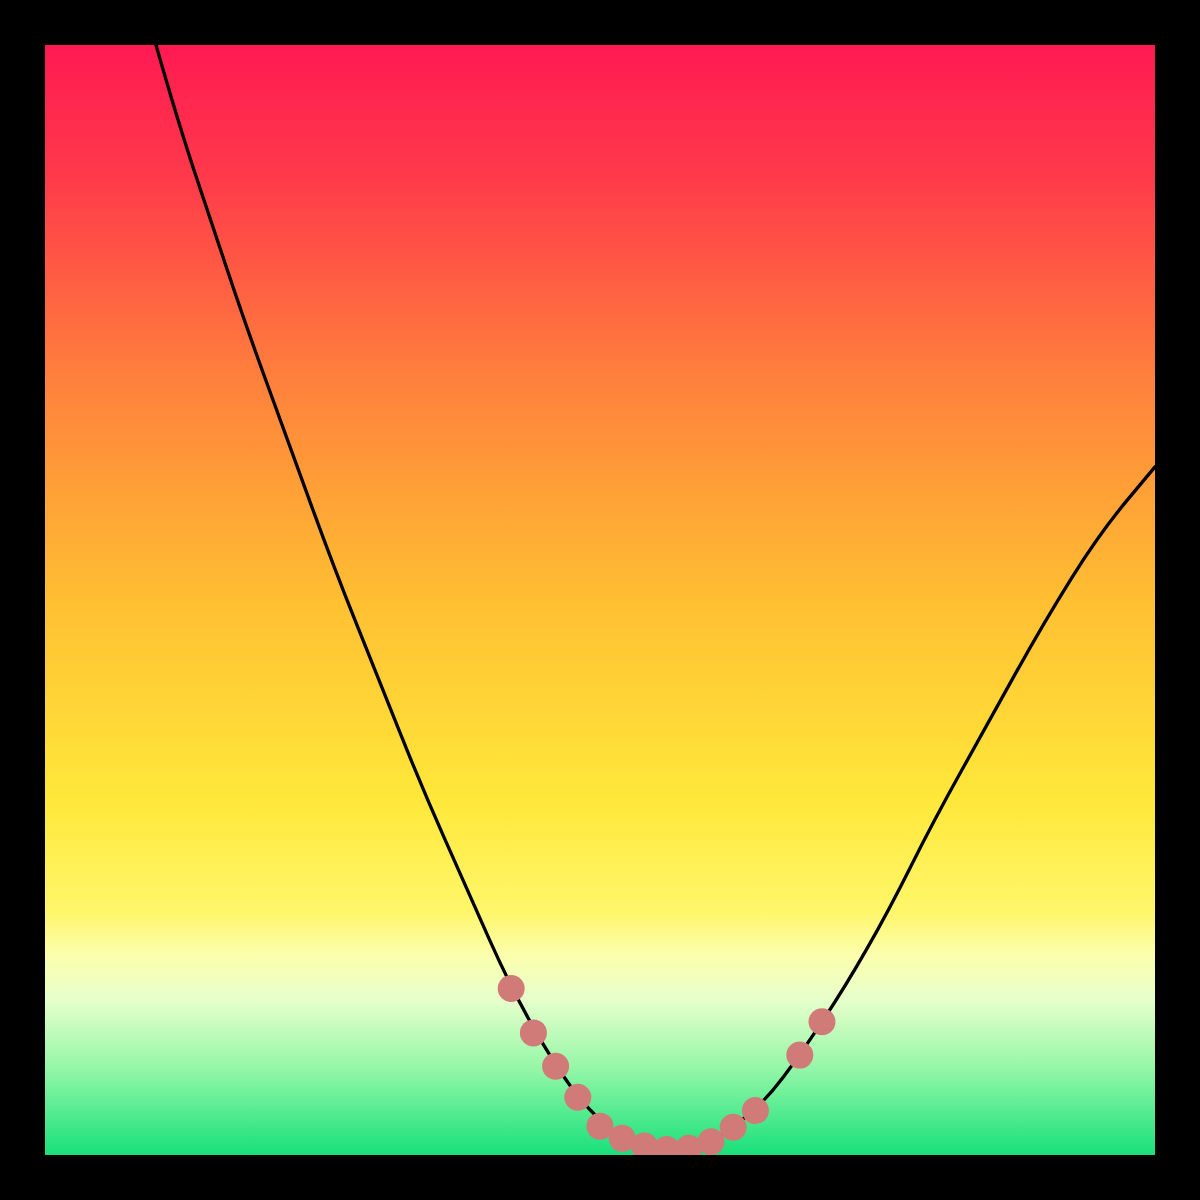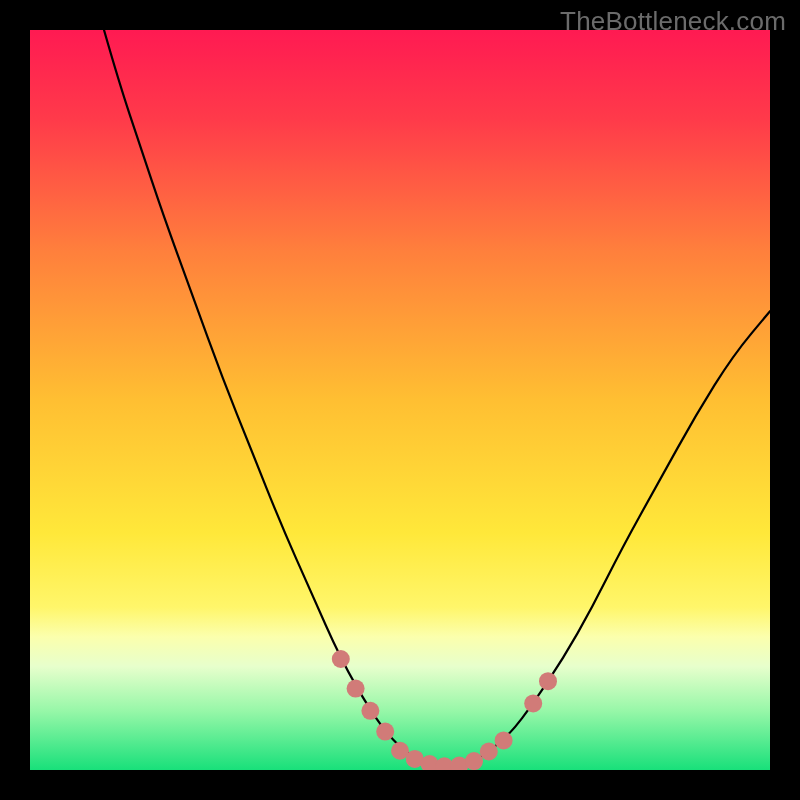--- a/index.html
+++ b/index.html
@@ -45,21 +45,20 @@
     inset: 0;
     width: 100%;
     height: 100%;
   }
 </style>
 </head>
 <body>
 
 <div class="stage">
 
-  <div class="watermark">TheBottleneck.com</div>
 
   <div class="plot">
     <svg class="gradient-layer" viewBox="0 0 740 740" preserveAspectRatio="none">
       <defs>
         <linearGradient id="bg-grad" x1="0" y1="0" x2="0" y2="1">
             <stop offset="0%" stop-color="#ff1a52"></stop>
             <stop offset="12%" stop-color="#ff3a4a"></stop>
             <stop offset="30%" stop-color="#ff803c"></stop>
             <stop offset="50%" stop-color="#ffbf32"></stop>
             <stop offset="68%" stop-color="#ffe83a"></stop>

